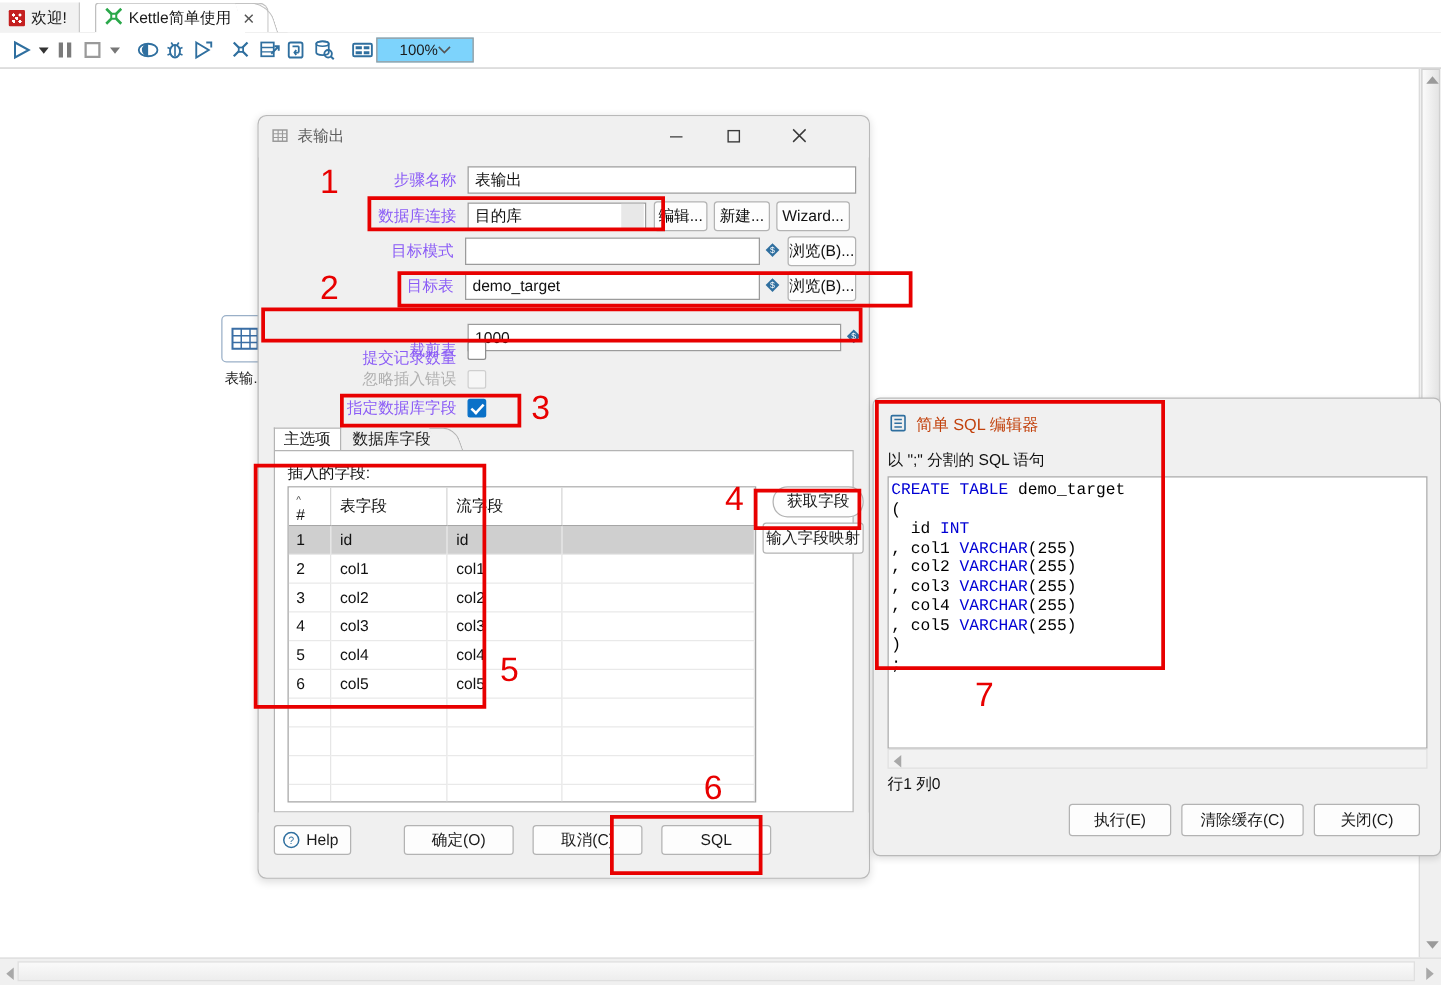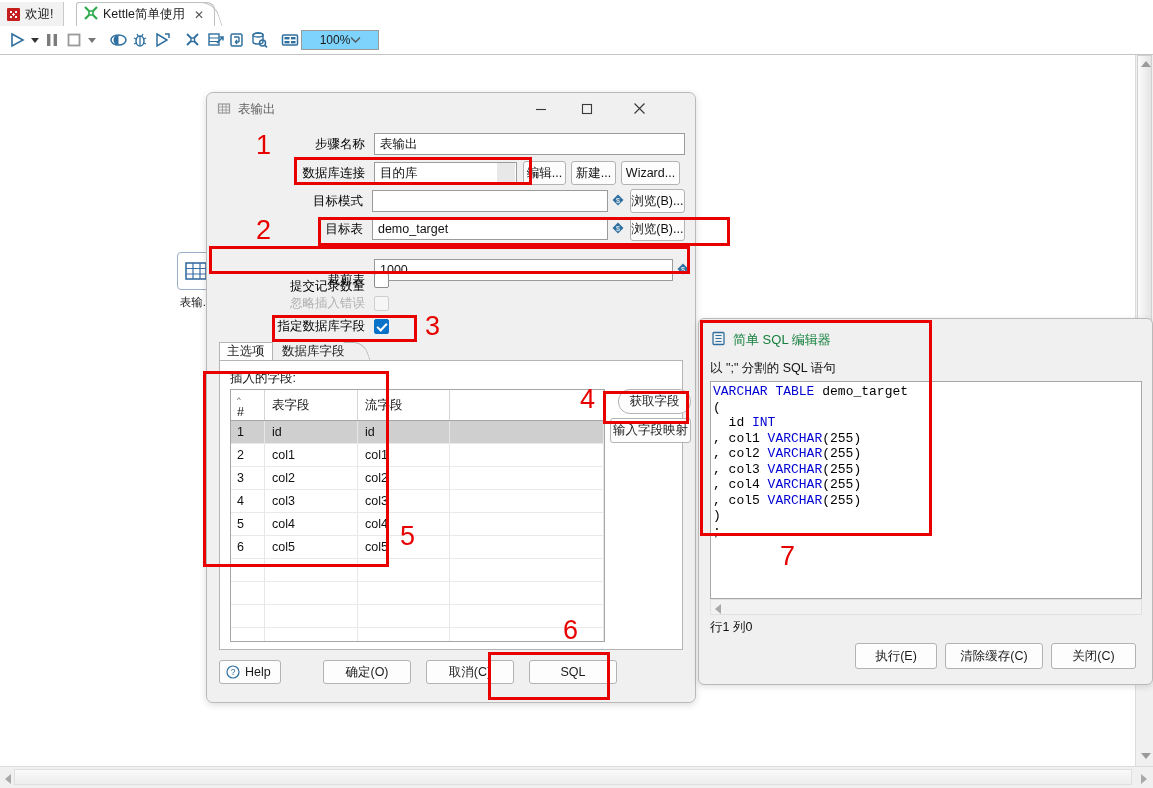--- a/index.html
+++ b/index.html
@@ -269,21 +269,21 @@
 
   
   .frow {
     position: absolute;
     display: flex;
     align-items: center;
   }
   .flabel {
     text-align: right;
     font-size: 12.5px;
-    color: #000000;
+    color: #8b5cf6;
     padding-right: 9px;
     box-sizing: border-box;
     white-space: nowrap;
   }
   .flabel.dim { color: #b0b0b0; }
   .finput {
     height: 22px;
     background: #ffffff;
     border: 1px solid #9b9b9b;
     box-sizing: border-box;
@@ -498,21 +498,21 @@
     box-shadow: 0 2px 6px rgba(0,0,0,0.12);
     overflow: hidden;
   }
   #sql-head {
     position: absolute;
     left: 12px; top: 12px;
     display: flex;
     align-items: center;
     gap: 7px;
     font-size: 13px;
-    color: #15803d;
+    color: #c2410c;
   }
   #sql-sub {
     position: absolute;
     left: 11px; top: 41px;
     font-size: 12.5px;
     color: #111;
   }
   #sql-area {
     position: absolute;
     left: 11px; top: 62px;
@@ -917,21 +917,21 @@
       <svg width="15" height="15" viewBox="0 0 15 15">
         <rect x="2" y="1.5" width="11" height="12" rx="1" fill="none" stroke="#2f6f9f" stroke-width="1.3"></rect>
         <path d="M4.5 4.5 L10.5 4.5 M4.5 7.5 L10.5 7.5 M4.5 10.5 L10.5 10.5" stroke="#2f6f9f" stroke-width="1.2"></path>
       </svg>
     </span>
     <span>简单 SQL 编辑器</span>
   </div>
   <div id="sql-sub">以 ";" 分割的 SQL 语句</div>
 
   <div id="sql-area">
-    <div id="sql-code"><span class="kw">VARCHAR TABLE</span> demo_target
+    <div id="sql-code"><span class="kw">CREATE TABLE</span> demo_target
 (
   id <span class="kw">INT</span>
 , col1 <span class="kw">VARCHAR</span>(255)
 , col2 <span class="kw">VARCHAR</span>(255)
 , col3 <span class="kw">VARCHAR</span>(255)
 , col4 <span class="kw">VARCHAR</span>(255)
 , col5 <span class="kw">VARCHAR</span>(255)
 )
 ;</div>
   </div>

